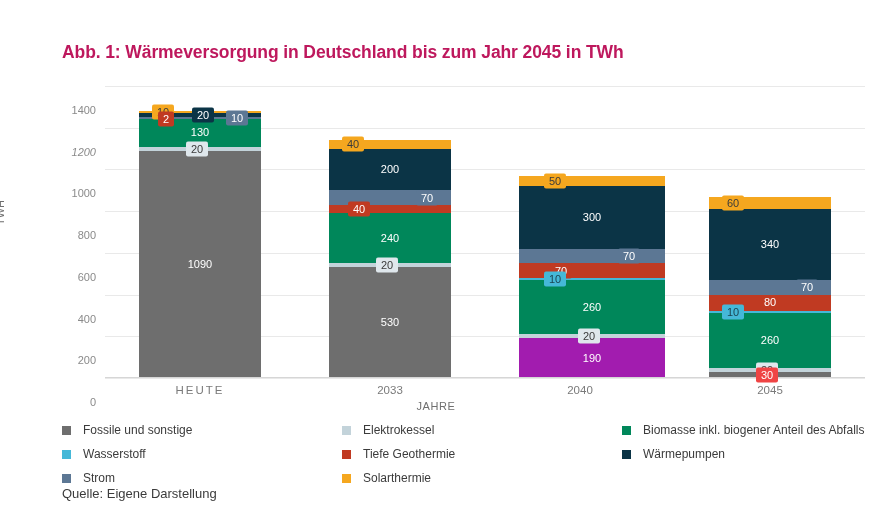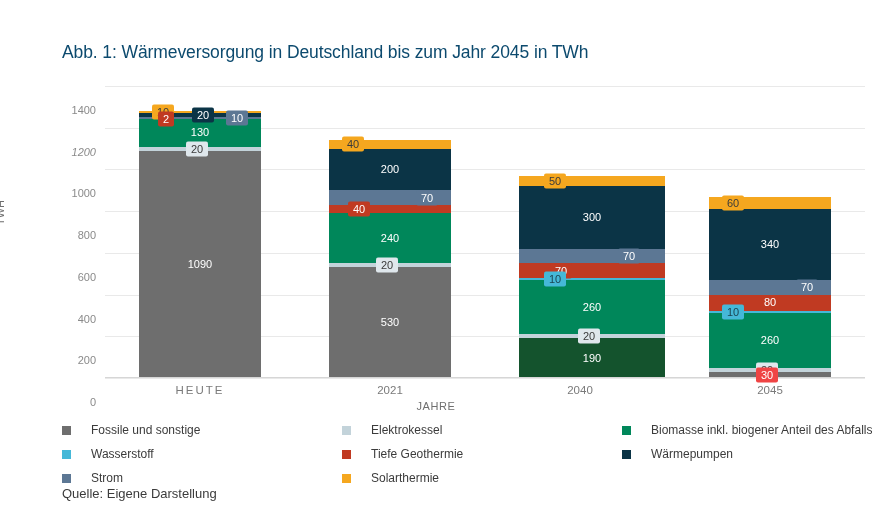--- a/index.html
+++ b/index.html
@@ -3,21 +3,21 @@
 <meta charset="utf-8">
 <style>
   html,body{margin:0;padding:0;}
   body{
     width:872px;height:510px;background:#ffffff;
     font-family:"Liberation Sans", sans-serif;
     color:#3b3b3b;overflow:hidden;position:relative;
   }
   #chart-title{
     position:absolute;left:62px;top:42px;
-    font-size:17.5px;font-weight:normal;color:#0c4a6e;
+    font-size:17.5px;font-weight:bold;color:#be185d;
     letter-spacing:-0.1px;white-space:nowrap;
   }
   
   #plot-area{
     position:absolute;left:105px;top:86px;
     width:760px;height:292px;
   }
   .gridline{
     position:absolute;left:0;width:100%;height:1px;background:#e9e9e9;
   }
@@ -61,21 +61,21 @@
   .xtick-label{
     position:absolute;top:384px;width:122px;text-align:center;
     font-size:11.5px;color:#7a7a7a;
   }
   
   #legend{
     position:absolute;left:62px;top:418px;width:800px;
     display:grid;grid-template-columns:280px 280px 240px;
     grid-auto-rows:24px;align-items:center;
   }
-  .legend-item{display:flex;align-items:center;gap:20px;}
+  .legend-item{display:flex;align-items:center;gap:12px;}
   .legend-swatch{width:9px;height:9px;flex:0 0 9px;}
   .legend-text{font-size:12px;color:#3b3b3b;white-space:nowrap;}
   #source-note{
     position:absolute;left:62px;top:486px;
     font-size:13px;color:#3b3b3b;
   }
 </style>
 </head>
 <body>
 
@@ -179,21 +179,21 @@
           </div>
           <div class="seg" style="height: 2.08571px; background: rgb(69, 184, 216); overflow: visible;">
             <span class="seg-label callout" style="background: rgb(69, 184, 216); color: rgb(27, 68, 82); top: 50%; transform: translateY(-50%); left: calc(50% - 34px); margin-left: -14px; z-index: 5;">10</span>
           </div>
           <div class="seg" style="height: 54.2286px; background: rgb(0, 135, 90);">
             <span class="seg-label inside-light">260</span>
           </div>
           <div class="seg" style="height: 4.17143px; background: rgb(195, 211, 218); overflow: visible;">
             <span class="seg-label callout" style="background: rgb(223, 231, 236); color: rgb(59, 59, 59); top: 50%; transform: translateY(-50%); left: calc(50% + 0px); margin-left: -14px; z-index: 5;">20</span>
           </div>
-          <div class="seg" style="height: 39.6286px; background: #14532d;">
+          <div class="seg" style="height: 39.6286px; background: #a21caf;">
             <span class="seg-label inside-light">190</span>
           </div>
         </div>
       </div>
       <div class="bar-column" style="left: 604px;">
         <div class="bar-stack">
           <div class="seg" style="height: 12.5143px; background: rgb(245, 167, 31); overflow: visible; padding-left: 24px;">
             <span class="seg-label callout" style="background: rgb(245, 167, 31); color: rgb(59, 59, 59); top: 50%; transform: translateY(-50%); left: calc(50% - 34px); margin-left: -14px; z-index: 5;">60</span>
           </div>
           <div class="seg" style="height: 70.9143px; background: rgb(11, 52, 70);">
@@ -218,21 +218,21 @@
             <span class="seg-label callout" style="background: #ef4444; color: rgb(255, 255, 255); top: 50%; transform: translateY(-50%); left: calc(50% + 0px); margin-left: -14px; z-index: 5; text-align: center;">30</span>
           </div>
         </div>
       </div>
     </div>
   <div id="axis-baseline"></div>
 </div>
 
 <div id="xticks">
     <div class="xtick-label" style="left: 139px; letter-spacing: 2px;">HEUTE</div>
-    <div class="xtick-label" style="left: 329px;">2021</div>
+    <div class="xtick-label" style="left: 329px;">2033</div>
     <div class="xtick-label" style="left: 519px;">2040</div>
     <div class="xtick-label" style="left: 709px;">2045</div>
   </div>
 <div id="x-axis-title">JAHRE</div>
 
 <div id="legend">
     <div class="legend-item">
       <span class="legend-swatch" style="background: rgb(110, 110, 110);"></span>
       <span class="legend-text">Fossile und sonstige</span>
     </div>

